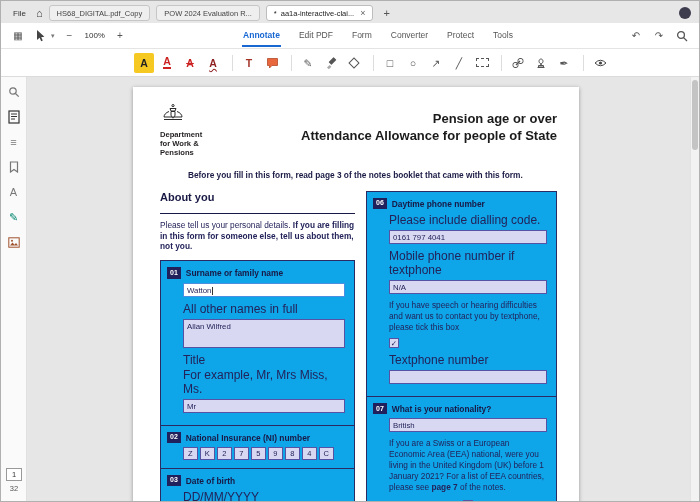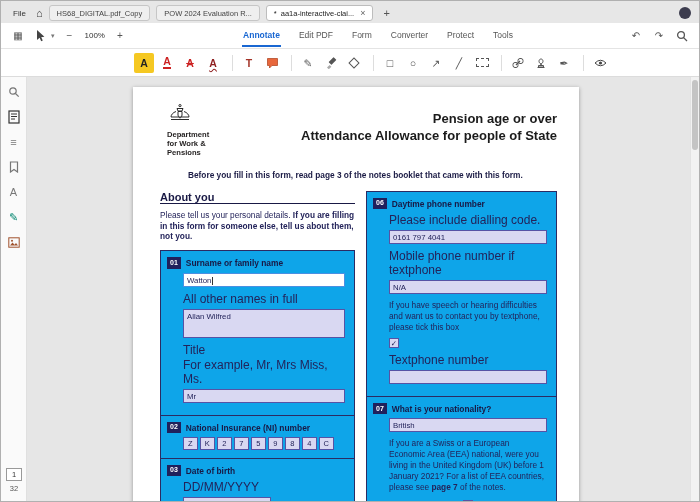--- a/index.html
+++ b/index.html
@@ -71,32 +71,32 @@
     border-left:1px solid #e2e2e2; }
   .scroll-thumb { position:absolute; top:3px; left:1px; width:6px; height:70px;
     background:#c4c4c4; border-radius:3px; }
 
   .page { position:absolute; left:106px; top:10px; width:446px; height:800px; background:#fff;
     box-shadow:0 1px 4px rgba(0,0,0,.35); padding:16px 22px 0 27px;
     color:#23235a; }
 
   
   .form-header { display:flex; justify-content:space-between; align-items:flex-start; }
-  .logo-block { width:78px; margin-left:7px; }
+  .logo-block { width:78px; }
   .logo-text { font-size:7.6px; font-weight:bold; color:#221f1f; line-height:1.18; margin-top:2px; }
   .form-title { width:300px; text-align:right; font-size:13px; font-weight:bold; color:#1b1b1b;
     line-height:1.3; margin-top:8px; }
   .intro { margin-top:12px; font-size:8.3px; font-weight:bold; color:#1b1b45;margin-left:28px; }
 
   
   .columns { display:flex; gap:11px; margin-top:11px; }
   .col-left { width:195px; }
   .col-right { width:191px; }
   .h2 { font-size:11px; font-weight:bold; color:#191945; border-bottom:1.5px solid #191945;
-    padding-bottom:0; margin-bottom:6px; }
+    padding-bottom:10px; margin-bottom:6px; }
   .desc { font-size:8.3px; line-height:1.3; margin-bottom:9px; color:#23235a; }
   .b { font-weight:bold; }
 
   .qbox { border:1px solid #2b2b63; padding:6px 6px 8px 6px; margin-top:-1px; background:#0ea5e9; }
   .qhead { display:flex; align-items:flex-start; gap:5px; margin-bottom:4px; }
   .qnum { background:#20205c; color:#fff; font-size:7px; font-weight:bold; padding:1.5px 3px;
     line-height:1.2; flex:none; }
   .qlabel { font-size:8.4px; font-weight:bold; color:#191945; padding-top:1px; }
   .qbody { margin-left:16px; margin-right:3px; }
   .sublabel { display:block; font-size:12px; color:#23235a; margin-top:5px; }

